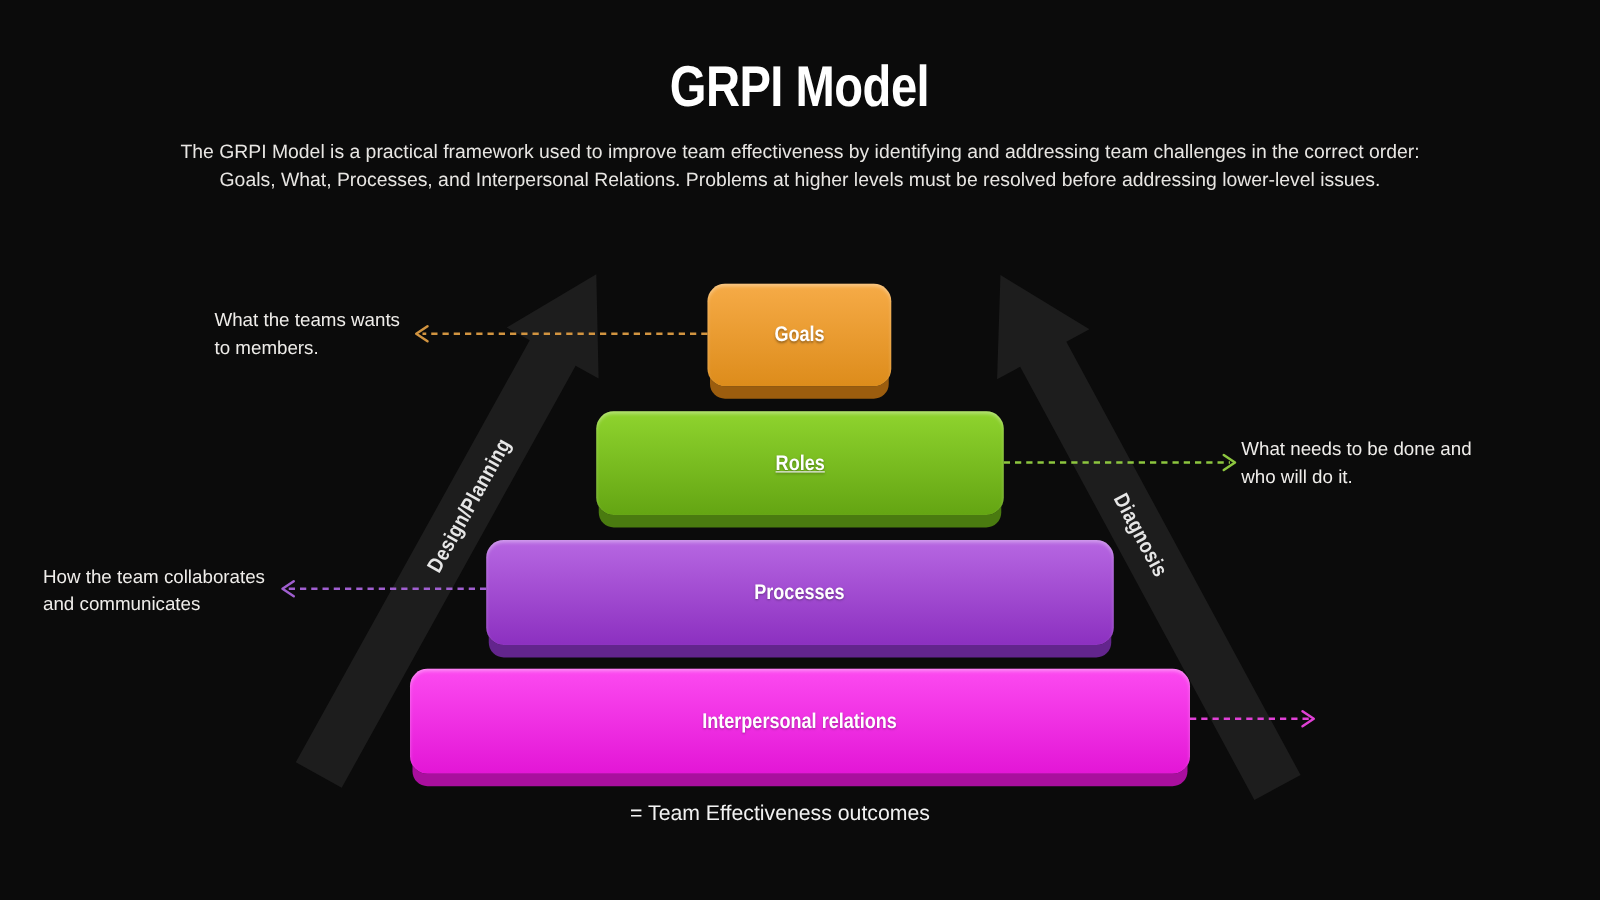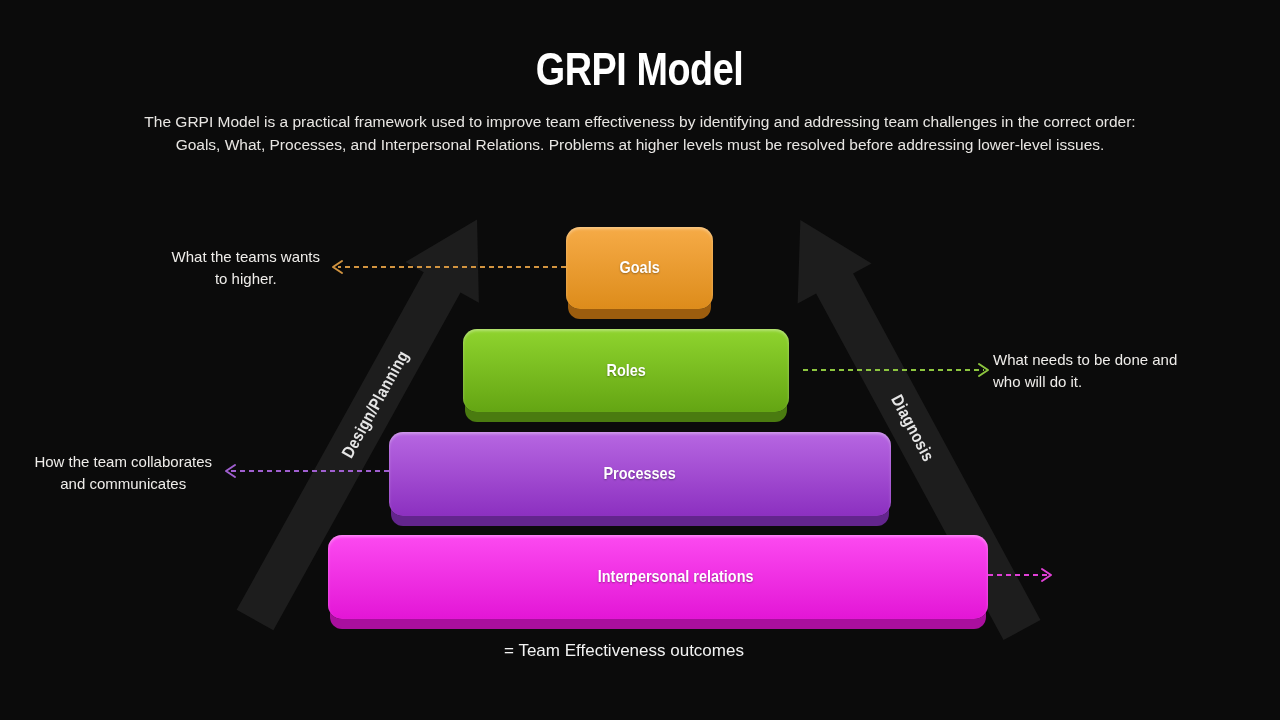--- a/index.html
+++ b/index.html
@@ -44,29 +44,29 @@
     display:flex;align-items:center;justify-content:center;
   }
   .bar .bar-label{
     display:inline-block;
     color:#fff;font-weight:bold;font-size:17px;
     transform:scaleX(0.85);
     text-shadow:0 1px 2px rgba(0,0,0,.35);
     white-space:nowrap;
   }
   #bar-goals        {left:566px;top:227px;width:147px;height:82px;}
-  #bar-roles        {left:463px;top:329px;width:326px;height:83px;}
+  #bar-roles        {left:477px;top:329px;width:326px;height:83px;text-decoration:underline;}
   #bar-processes    {left:389px;top:432px;width:502px;height:84px;}
-  #bar-interpersonal{left:328px;top:535px;width:624px;height:84px;padding-left:36px;}
+  #bar-interpersonal{left:328px;top:535px;width:624px;height:84px;}
   
   .anno{
     position:absolute;z-index:3;
     font-size:15px;line-height:22px;color:#efedea;
   }
-  .anno.right-align{text-align:center;}
+  .anno.right-align{text-align:left;}
   .anno.left-align{text-align:left;}
   #anno-goals        {right:960px;top:246px;}
   #anno-roles        {left:993px;top:349px;}
   #anno-processes    {right:1068px;top:451px;}
   #anno-interpersonal{left:1059px;top:554px;}
   
   .footer{
     position:absolute;top:641px;left:0;width:1248px;
     text-align:center;font-size:17px;color:#f2f2f2;
   }
@@ -118,21 +118,21 @@
   </div>
   <div class="bar" id="bar-processes" style="background: linear-gradient(rgb(183, 103, 226) 0%, rgb(140, 48, 192) 100%); box-shadow: rgba(255, 255, 255, 0.35) 0px 2px 3px inset, rgb(99, 37, 141) 0px 12px 0px -2px; text-align: center;">
     <span class="bar-label">Processes</span>
   </div>
   <div class="bar" id="bar-interpersonal" style="background: linear-gradient(rgb(252, 74, 240) 0%, rgb(227, 22, 214) 100%); box-shadow: rgba(255, 255, 255, 0.35) 0px 2px 3px inset, rgb(169, 15, 158) 0px 12px 0px -2px;">
     <span class="bar-label">Interpersonal relations</span>
   </div>
 
   <div class="anno right-align" id="anno-goals">
     <div>What the teams wants</div>
-    <div>to higher.</div>
+    <div>to members.</div>
   </div>
   <div class="anno left-align" id="anno-roles">
     <div>What needs to be done and</div>
     <div>who will do it.</div>
   </div>
   <div class="anno right-align" id="anno-processes">
     <div>How the team collaborates</div>
     <div>and communicates</div>
   </div>
 

